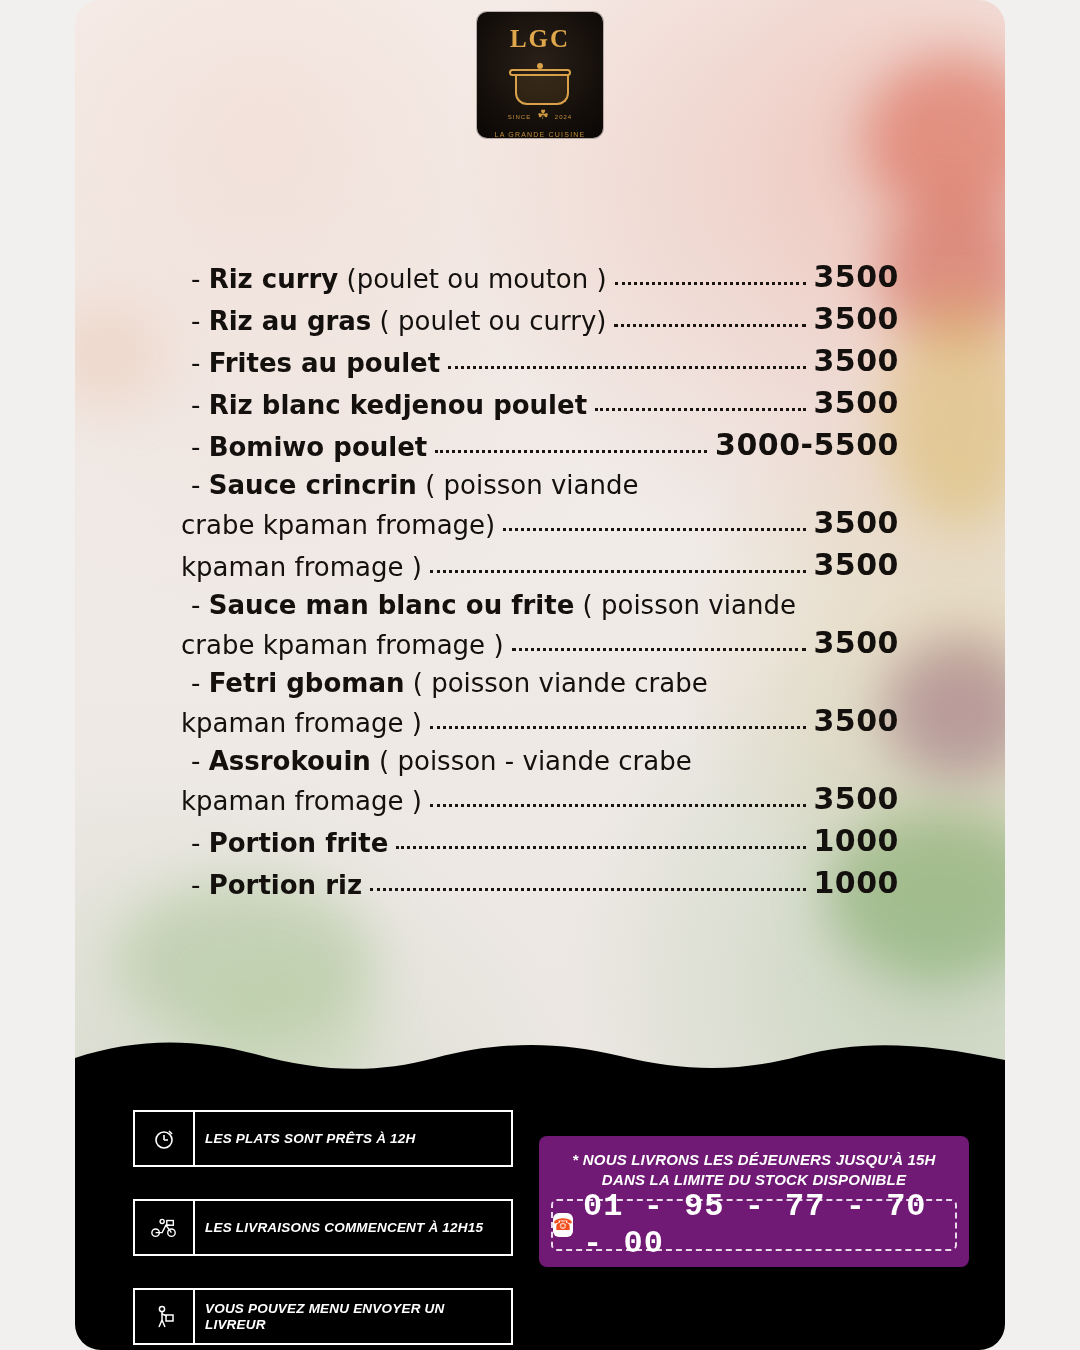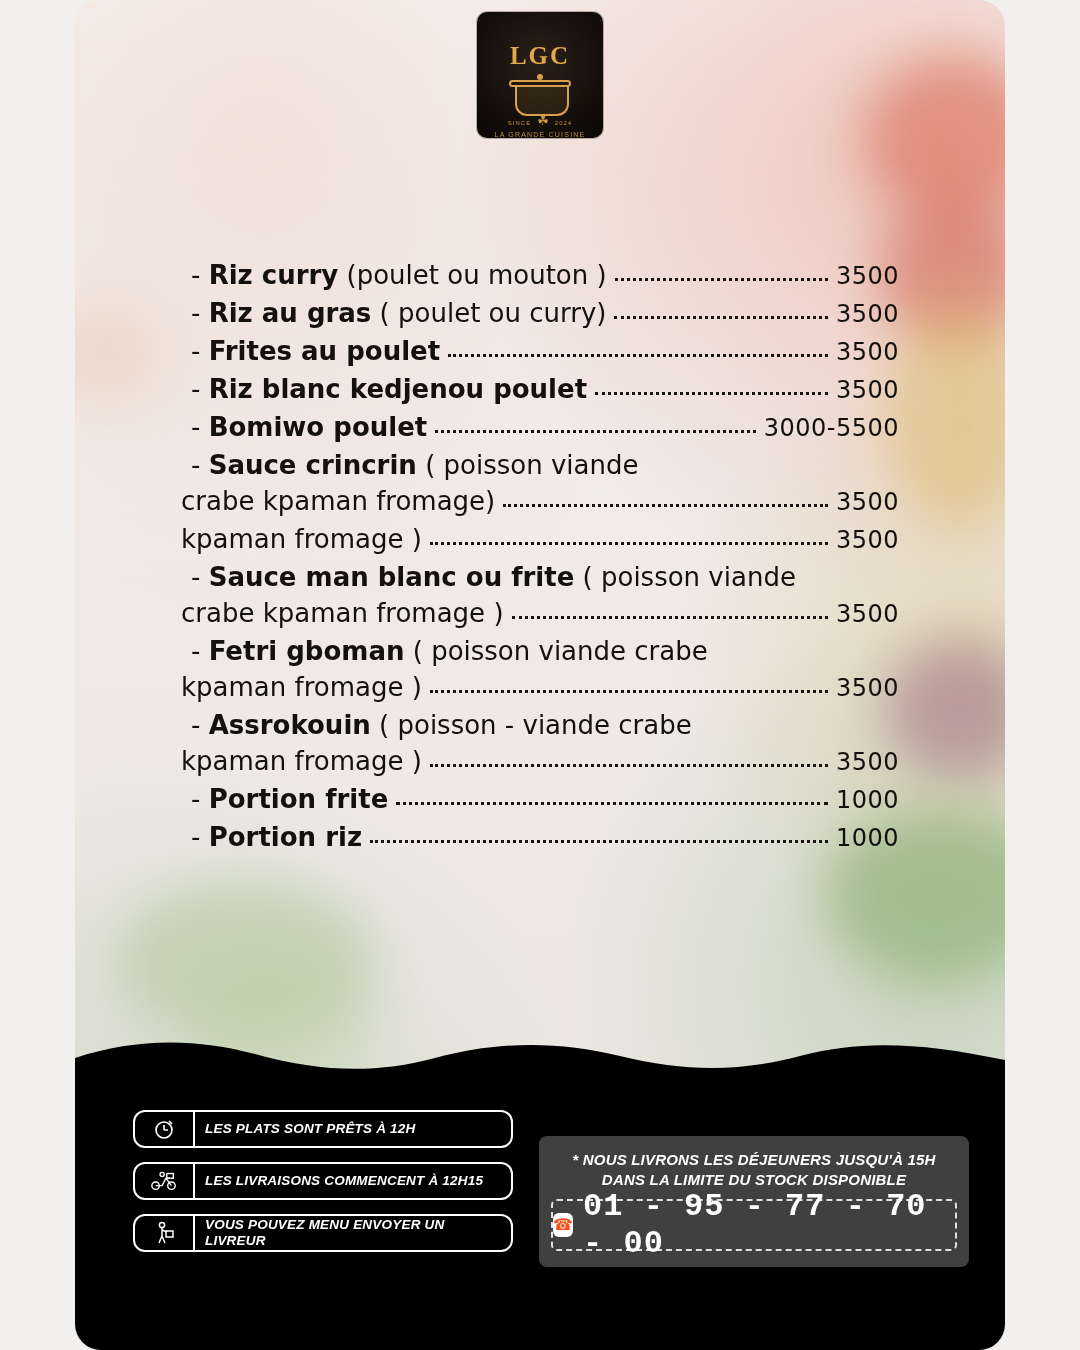--- a/index.html
+++ b/index.html
@@ -54,22 +54,22 @@
     transform: translateX(-50%);
     top: 12px;
     width: 126px;
     height: 126px;
     border-radius: 10px;
     background: radial-gradient(circle at 50% 40%, #2a2018 0%, #120d09 70%, #0a0705 100%);
     box-shadow: 0 0 0 1px rgba(0,0,0,0.25);
     display: flex;
     flex-direction: column;
     align-items: center;
-    justify-content: flex-end;
-    padding-top: 20px;
+    justify-content: space-between;
+    padding-top: 14px;
     box-sizing: border-box;
   }
   .logo .lgc {
     font-family: "Liberation Serif", serif;
     font-weight: bold;
     font-size: 25px;
     letter-spacing: 2px;
     color: #e0a74b;
     line-height: 1;
   }
@@ -172,22 +172,22 @@
   }
   .line .txt.indent { padding-left: 10px; }
   .dots {
     flex: 1 1 auto;
     border-bottom: 3.5px dotted #19140f;
     margin: 0 8px 7px 8px;
     min-width: 12px;
     height: 1px;
   }
   .price {
-    font-weight: normal;
-    font-size: 24px;
+    font-weight: bold;
+    font-size: 30px;
     white-space: nowrap;
     letter-spacing: 0.5px;
   }
   .nm { font-weight: bold; }
   .dsc { font-weight: normal; }
   .wrap2 { margin-top: 10px; text-align: center; }
 
   
   .footer {
     position: absolute;
@@ -208,23 +208,23 @@
   .badges {
     position: absolute;
     left: 58px;
     top: 40px;
     width: 380px;
   }
   .badge {
     display: flex;
     align-items: center;
     border: 2px solid #fff;
-    border-radius: 12px;
-    height: 38px;
-    margin-bottom: 14px;
+    border-radius: 0;
+    height: 57px;
+    margin-bottom: 32px;
     box-sizing: border-box;
   }
   .badge .ico {
     width: 58px;
     display: flex;
     align-items: center;
     justify-content: center;
     border-right: 2px solid #fff;
     height: 100%;
     color: #fff;
@@ -238,21 +238,21 @@
     padding: 0 10px;
     line-height: 1.15;
     letter-spacing: 0.2px;
   }
 
   .promo {
     position: absolute;
     right: 36px;
     top: 66px;
     width: 430px;
-    background: #404040;
+    background: #701a75;
     border-radius: 8px;
     padding: 14px 12px 16px 12px;
     box-sizing: border-box;
   }
   .promo .note {
     color: #fff;
     font-size: 15px;
     font-style: italic;
     font-weight: bold;
     text-align: center;

